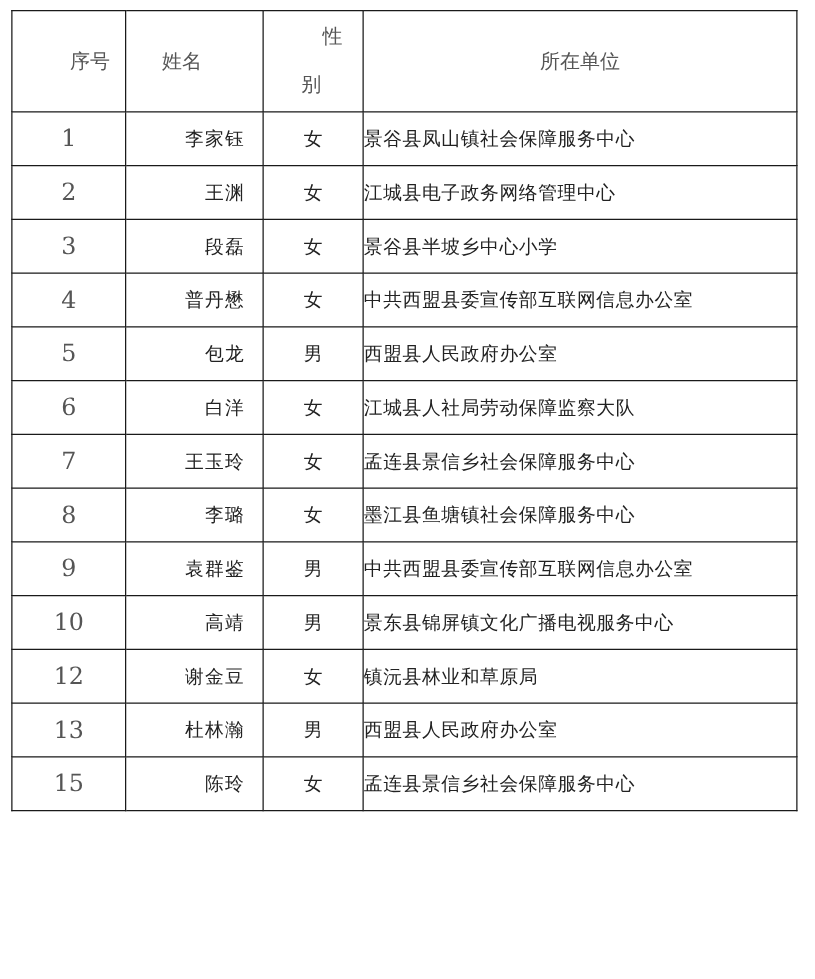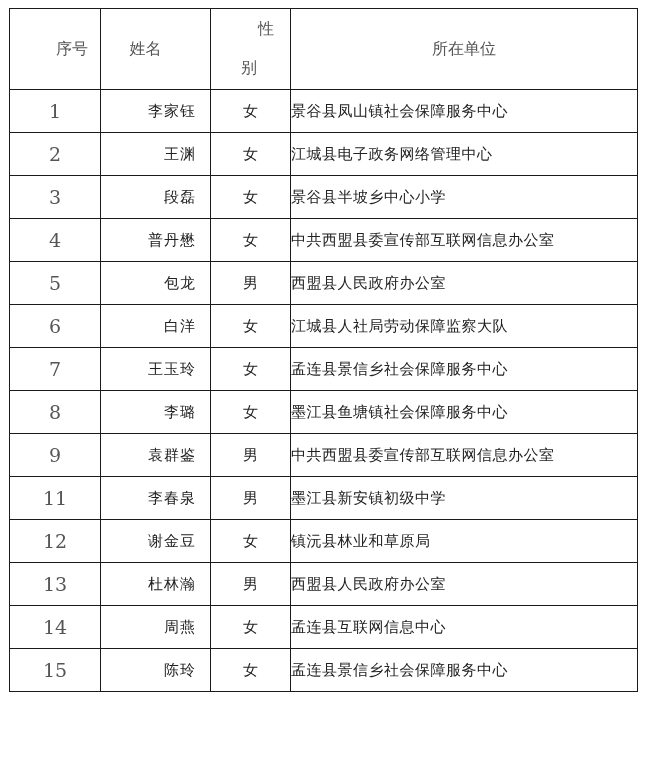--- a/index.html
+++ b/index.html
@@ -144,43 +144,37 @@
         <td class="sex">女</td>
         <td class="unit">墨江县鱼塘镇社会保障服务中心</td>
       </tr>
       <tr class="data-row">
         <td class="no">9</td>
         <td class="name">袁群鉴</td>
         <td class="sex">男</td>
         <td class="unit">中共西盟县委宣传部互联网信息办公室</td>
       </tr>
       <tr class="data-row">
-        <td class="no">11</td>
-        <td class="name">李春泉</td>
+        <td class="no">10</td>
+        <td class="name">高靖</td>
         <td class="sex">男</td>
-        <td class="unit">墨江县新安镇初级中学</td>
+        <td class="unit">景东县锦屏镇文化广播电视服务中心</td>
       </tr>
       <tr class="data-row">
         <td class="no">12</td>
         <td class="name">谢金豆</td>
         <td class="sex">女</td>
         <td class="unit">镇沅县林业和草原局</td>
       </tr>
       <tr class="data-row">
         <td class="no">13</td>
         <td class="name">杜林瀚</td>
         <td class="sex">男</td>
         <td class="unit">西盟县人民政府办公室</td>
       </tr>
       <tr class="data-row">
-        <td class="no">14</td>
-        <td class="name">周燕</td>
-        <td class="sex">女</td>
-        <td class="unit">孟连县互联网信息中心</td>
-      </tr>
-      <tr class="data-row">
         <td class="no">15</td>
         <td class="name">陈玲</td>
         <td class="sex">女</td>
         <td class="unit">孟连县景信乡社会保障服务中心</td>
       </tr>
     </tbody>
 </table>
 
 </body></html>

